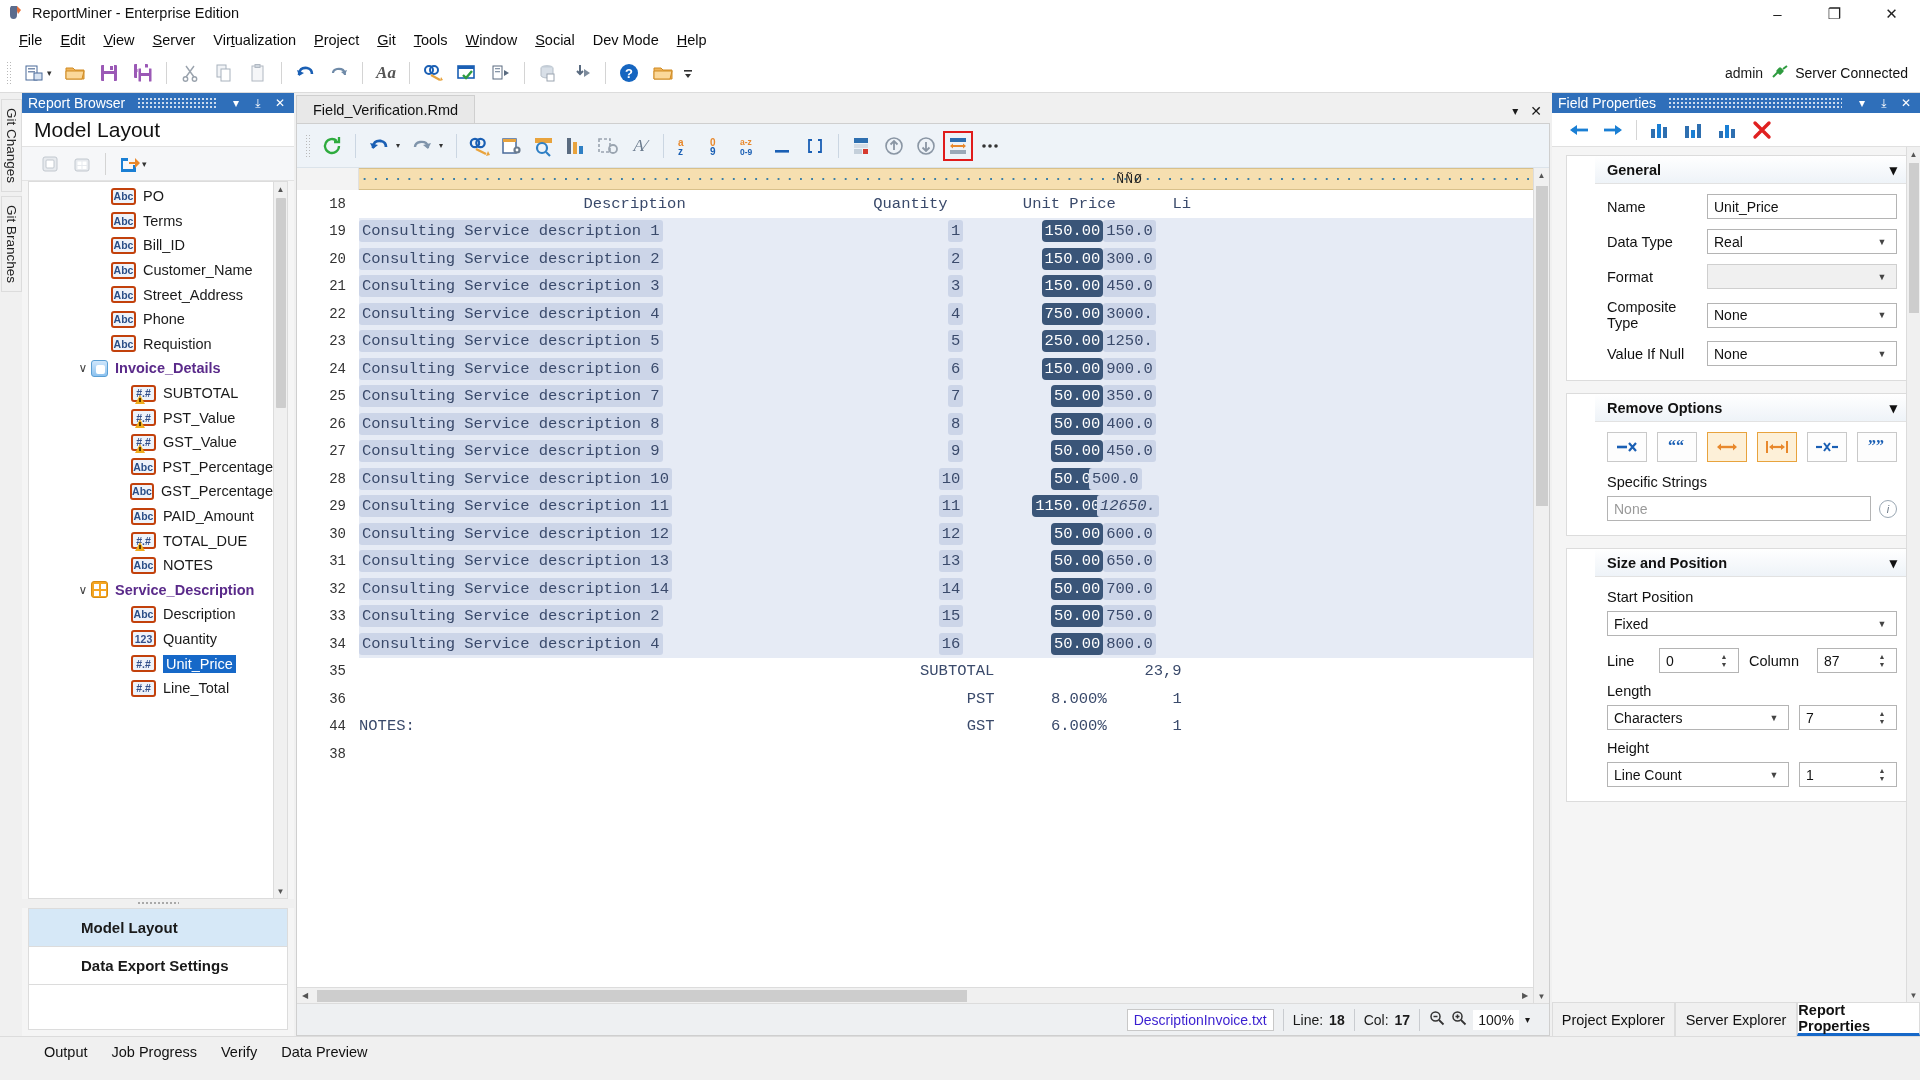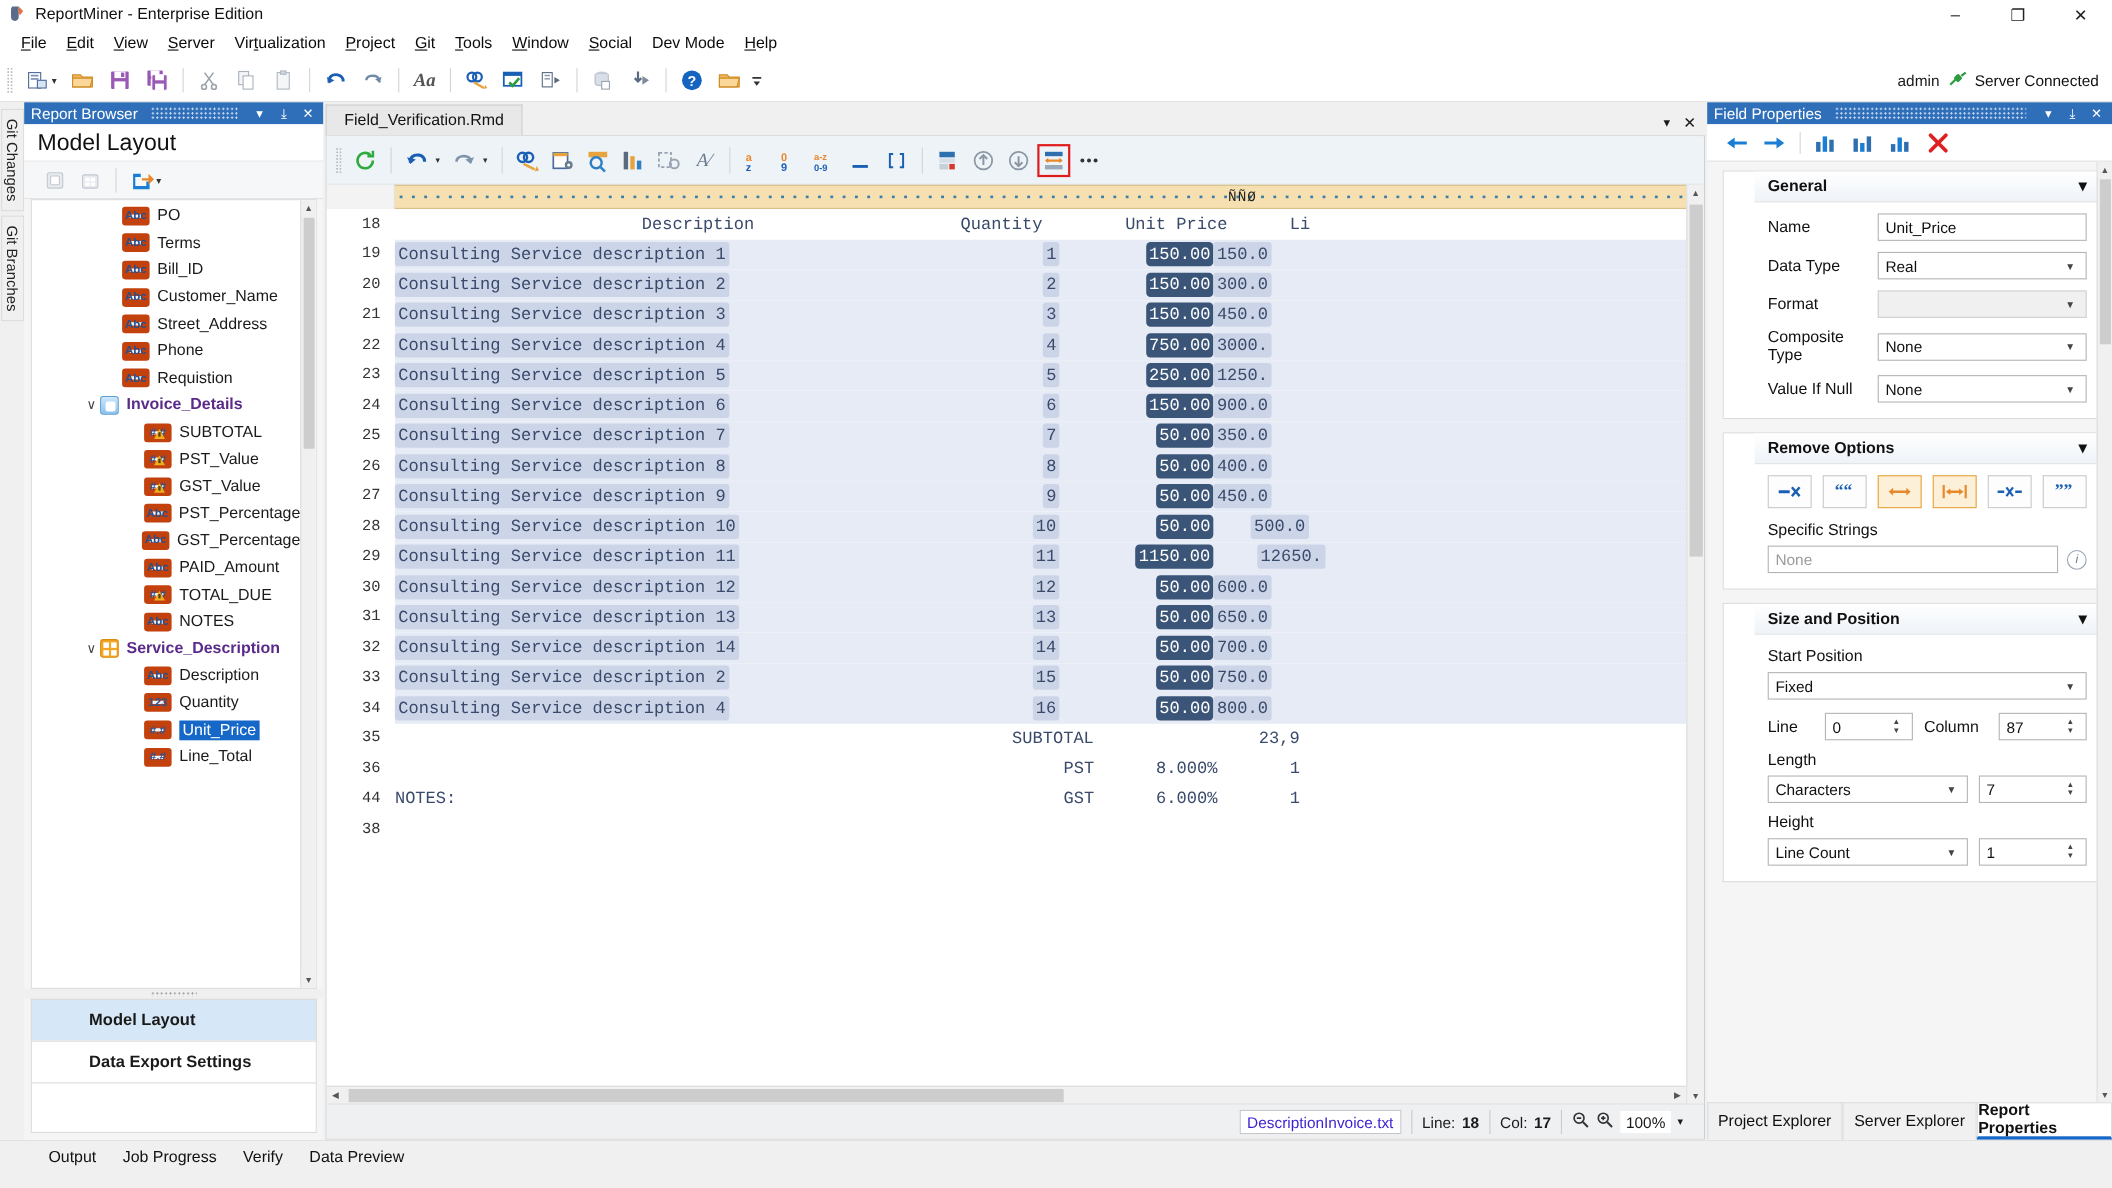--- a/index.html
+++ b/index.html
@@ -67,21 +67,21 @@
   #rb-toolbar{ height:34px; background:#f6f7f9; display:flex;align-items:center;gap:4px;
      padding:0 14px; border-bottom:1px solid #e3e3e3;}
   .rbtb{ width:28px;height:26px;display:flex;align-items:center;justify-content:center;}
   #tree-wrap{ flex:1; background:#fff; position:relative; overflow:hidden;
               border:1px solid #dcdcdc; margin:0 6px 0 6px;}
   #tree{ position:absolute; inset:0 14px 0 0; overflow:hidden; padding-top:2px; }
   .tnode{ display:flex; align-items:center; height:24.6px; font-size:14.5px; color:#1a1a1a; white-space:nowrap;}
   .chev{ width:16px;text-align:center;font-size:12px;color:#444; }
   .tag{ display:inline-flex;align-items:center;justify-content:center;
         width:25px;height:17px;border-radius:3px;font-size:10.5px;font-weight:bold;
-        background:#eef3fa; border:7px solid #c2410c; color:#2a4e87; margin-right:7px; position:relative;}
+        background:#eef3fa; border:2px solid #c2410c; color:#2a4e87; margin-right:7px; position:relative;}
   .tag.num{ color:#33508a; }
   .tag.warn::after{ content:"";position:absolute;left:2px;bottom:-4px;width:0;height:0;
         border-left:5px solid transparent;border-right:5px solid transparent;border-bottom:9px solid #f0ad1e;}
   .tag.warn::before{ content:"";position:absolute;left:6px;bottom:-2px;width:1.5px;height:4px;background:#5a3b00;z-index:2;}
   .grp-icon{ width:17px;height:17px;border-radius:3px;margin-right:7px;display:inline-block;}
   .grp-blue{ background:linear-gradient(#cfe6fb,#8cc2ef); border:1px solid #5a9fd4; position:relative;}
   .grp-blue::after{content:"";position:absolute;left:4px;top:4px;width:9px;height:9px;background:#fff;border-radius:2px;}
   .grp-orange{ background:#f5a623; border:1px solid #d88c10; position:relative;}
   .grp-orange::after{content:"";position:absolute;left:2px;top:2px;width:13px;height:13px;
       background-image:linear-gradient(#fff 0 0),linear-gradient(#fff 0 0);
@@ -726,25 +726,25 @@
               <div class="row data">
                 <div class="rownum">26</div>
                 <div class="rowcontent"><span class="cell-desc" style="left: 0px;">Consulting Service description 8</span><span class="cell-qty" style="left: 589.05px;">8</span><span class="cell-price" style="left: 691.9px;">50.00</span><span class="cell-line" style="left: 744.26px;">400.0</span></div>
               </div>
               <div class="row data">
                 <div class="rownum">27</div>
                 <div class="rowcontent"><span class="cell-desc" style="left: 0px;">Consulting Service description 9</span><span class="cell-qty" style="left: 589.05px;">9</span><span class="cell-price" style="left: 691.9px;">50.00</span><span class="cell-line" style="left: 744.26px;">450.0</span></div>
               </div>
               <div class="row data">
                 <div class="rownum">28</div>
-                <div class="rowcontent"><span class="cell-desc" style="left: 0px;">Consulting Service description 10</span><span class="cell-qty" style="left: 579.7px;">10</span><span class="cell-price" style="left: 691.9px;">50.00</span><span class="cell-line" style="left: 778px;">500.0</span></div>
+                <div class="rowcontent"><span class="cell-desc" style="left: 0px;">Consulting Service description 10</span><span class="cell-qty" style="left: 579.7px;">10</span><span class="cell-price" style="left: 691.9px;">50.00</span><span class="cell-line" style="left: 730px;">500.0</span></div>
               </div>
               <div class="row data">
                 <div class="rownum">29</div>
-                <div class="rowcontent"><span class="cell-desc" style="left: 0px;">Consulting Service description 11</span><span class="cell-qty" style="left: 579.7px;">11</span><span class="cell-price" style="left: 673.2px;">1150.00</span><span class="cell-line" style="left: 784px;">12650.</span></div>
+                <div class="rowcontent"><span class="cell-desc" style="left: 0px;">Consulting Service description 11</span><span class="cell-qty" style="left: 579.7px;">11</span><span class="cell-price" style="left: 673.2px;">1150.00</span><span class="cell-line" style="left: 738px; font-style: italic;">12650.</span></div>
               </div>
               <div class="row data">
                 <div class="rownum">30</div>
                 <div class="rowcontent"><span class="cell-desc" style="left: 0px;">Consulting Service description 12</span><span class="cell-qty" style="left: 579.7px;">12</span><span class="cell-price" style="left: 691.9px;">50.00</span><span class="cell-line" style="left: 744.26px;">600.0</span></div>
               </div>
               <div class="row data">
                 <div class="rownum">31</div>
                 <div class="rowcontent"><span class="cell-desc" style="left: 0px;">Consulting Service description 13</span><span class="cell-qty" style="left: 579.7px;">13</span><span class="cell-price" style="left: 691.9px;">50.00</span><span class="cell-line" style="left: 744.26px;">650.0</span></div>
               </div>
               <div class="row data">

